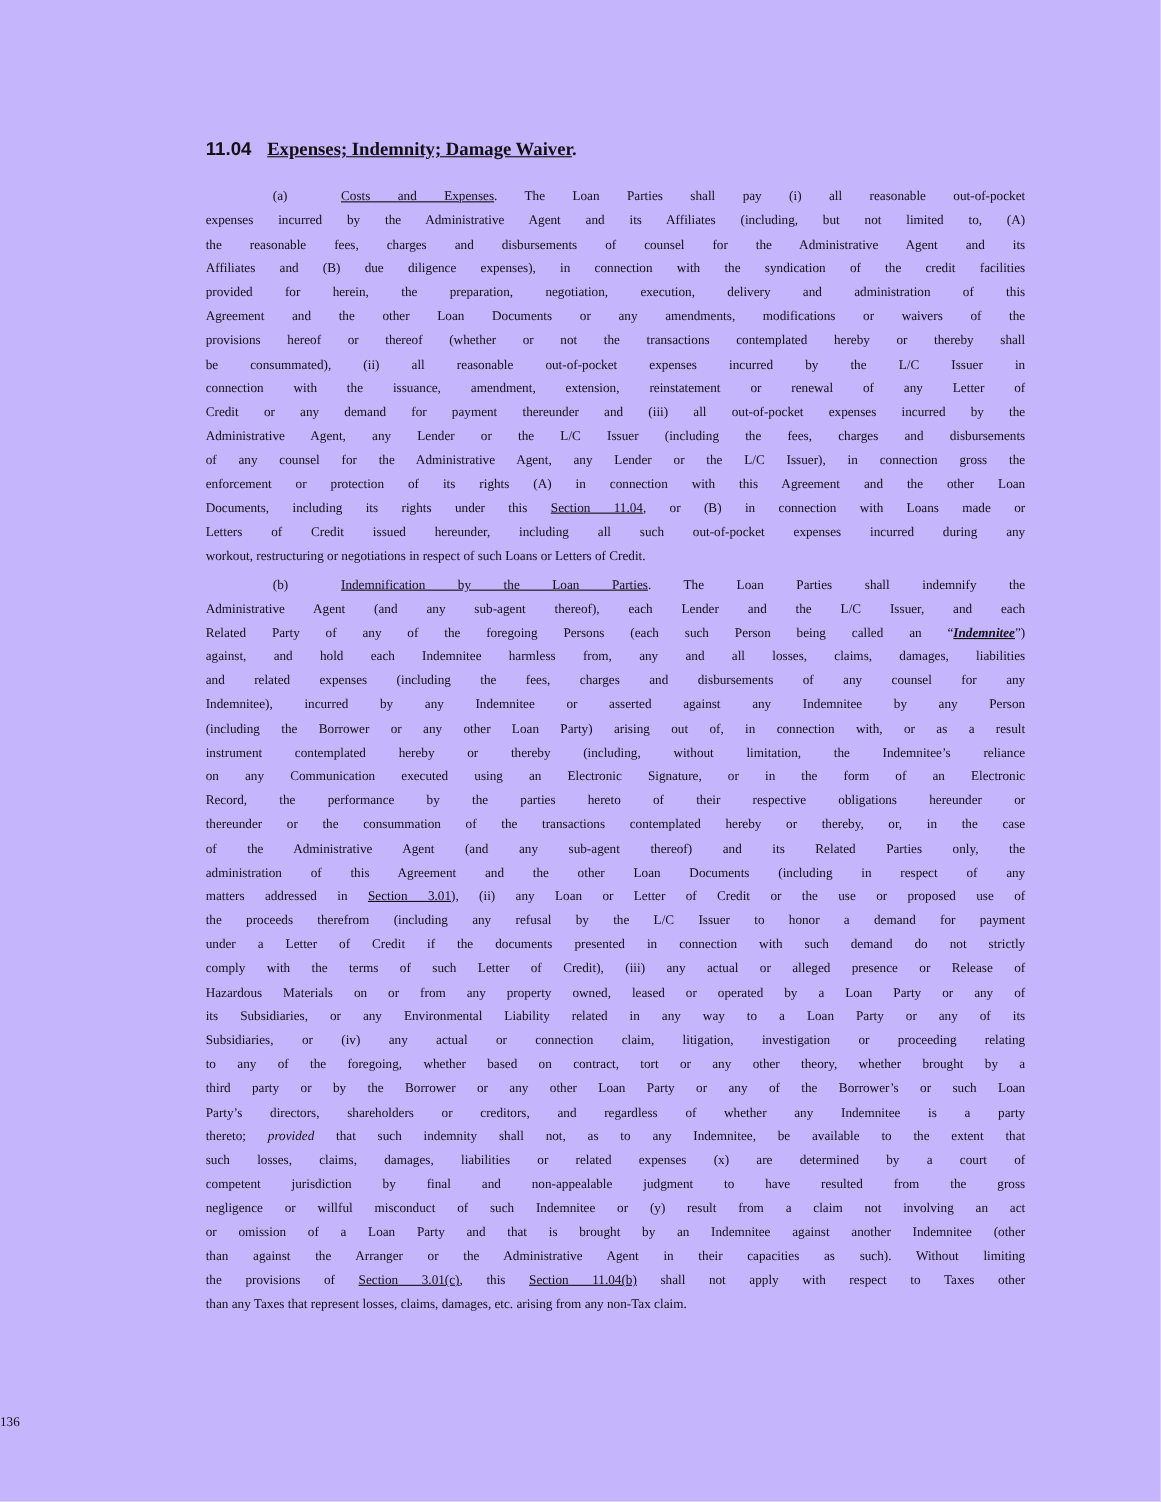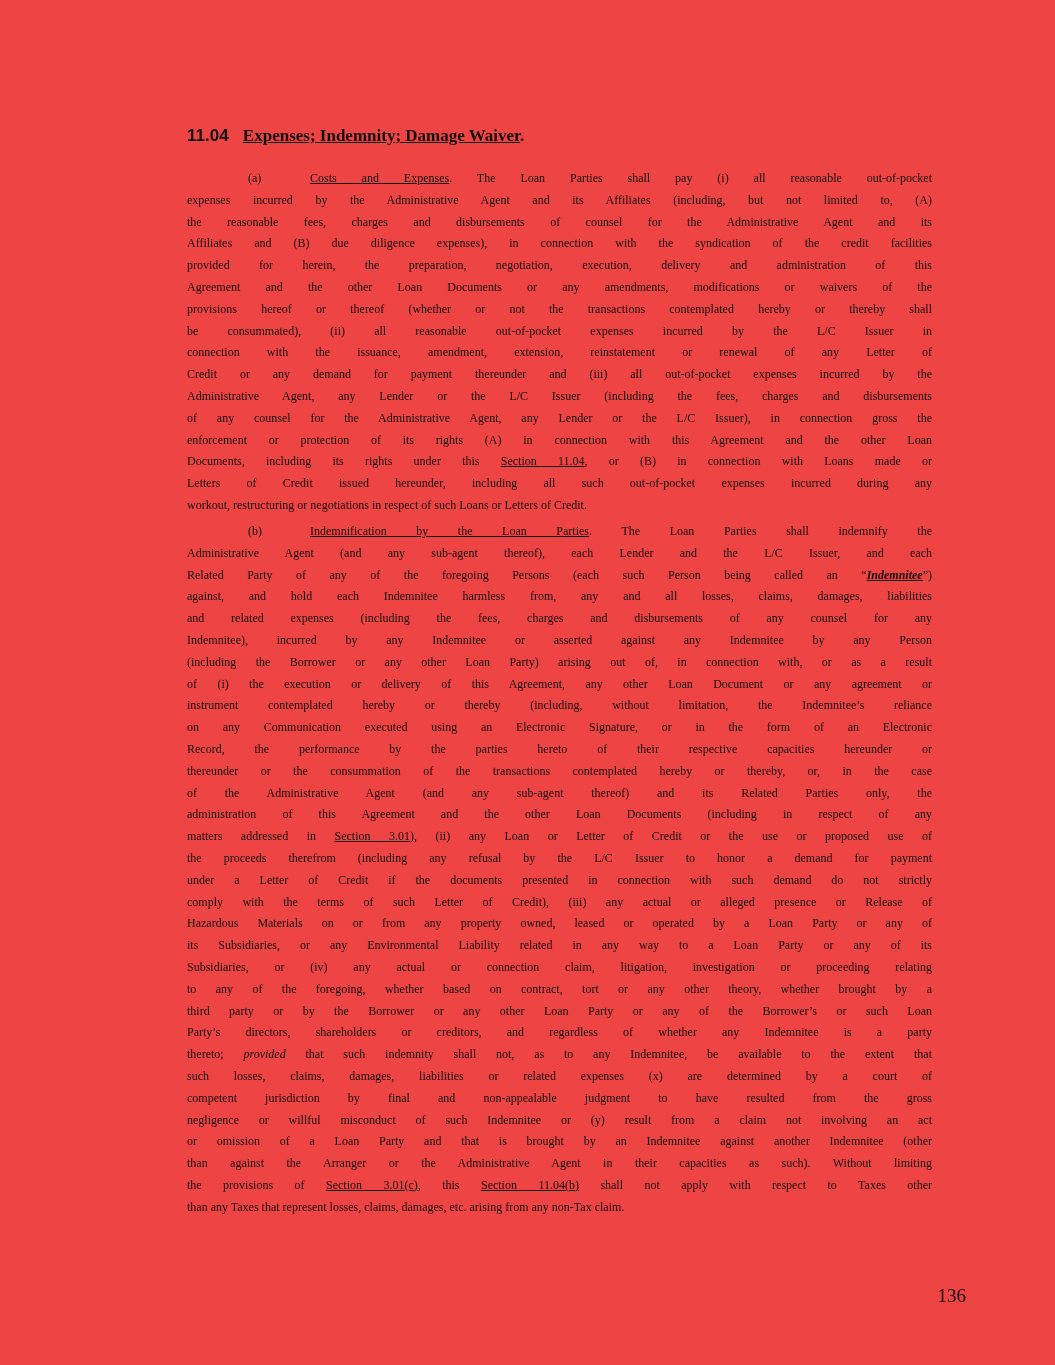--- a/index.html
+++ b/index.html
@@ -1,18 +1,18 @@
 <!DOCTYPE html>
 <html><head>
 <meta charset="utf-8">
 <style>
   html, body { margin: 0; padding: 0; background: #ffffff; }
   body { width: 1055px; height: 1365px; position: relative; overflow: hidden; }
   .page {
-    position: absolute; left: 0; top: 0; width: 1055px; height: 1365px; background: #ef4444;
+    position: absolute; left: 0; top: 0; width: 1055px; height: 1365px; background: #c4b5fd;
     font-family: "Liberation Serif", "DejaVu Serif", serif; color: #111;
   }
   .heading {
     position: absolute; left: 187px; top: 125px; font-size: 17px; line-height: 22px;
     white-space: nowrap;
   }
   .heading .num { font-family: "Liberation Sans", "DejaVu Sans", sans-serif; font-weight: bold; margin-right: 10px; }
   .heading .title { font-weight: bold; text-decoration: underline; }
   .heading .period { font-weight: bold; }
   .para {
@@ -24,21 +24,21 @@
   }
   .line.last { text-align-last: left; }
   .line.indent { padding-left: 61px; }
   .label { display: inline-block; width: 62px; }
   .u { text-decoration: underline; }
   .bi { font-weight: bold; font-style: italic; text-decoration: underline; }
   .i { font-style: italic; }
   #para-a { top: 168px; }
   #para-b { top: 521px; }
   .page-number {
-    position: absolute; left: 0; width: 966px; top: 1285px; text-align: right; font-size: 19px;
+    position: absolute; left: 0; width: 966px; top: 1285px; text-align: left; font-size: 12px;
   }
 </style>
 </head>
 <body>
 
 <div class="page">
 
   <div class="heading">
     <span class="num">11.04</span>
     <span class="title">Expenses; Indemnity; Damage Waiver</span><span class="period">.</span>
@@ -64,24 +64,23 @@
   </div>
 
   <div class="para" id="para-b">
     <span class="line indent"><span class="label">(b)</span><span class="u">Indemnification by the Loan Parties</span><span>. The Loan Parties shall indemnify the</span></span>
     <span class="line">Administrative Agent (and any sub-agent thereof), each Lender and the L/C Issuer, and each</span>
     <span class="line"><span>Related Party of any of the foregoing Persons (each such Person being called an “</span><span class="bi">Indemnitee</span><span>”)</span></span>
     <span class="line">against, and hold each Indemnitee harmless from, any and all losses, claims, damages, liabilities</span>
     <span class="line">and related expenses (including the fees, charges and disbursements of any counsel for any</span>
     <span class="line">Indemnitee), incurred by any Indemnitee or asserted against any Indemnitee by any Person</span>
     <span class="line">(including the Borrower or any other Loan Party) arising out of, in connection with, or as a result</span>
-    <span class="line">of (i) the execution or delivery of this Agreement, any other Loan Document or any agreement or</span>
     <span class="line">instrument contemplated hereby or thereby (including, without limitation, the Indemnitee’s reliance</span>
     <span class="line">on any Communication executed using an Electronic Signature, or in the form of an Electronic</span>
-    <span class="line">Record, the performance by the parties hereto of their respective capacities hereunder or</span>
+    <span class="line">Record, the performance by the parties hereto of their respective obligations hereunder or</span>
     <span class="line">thereunder or the consummation of the transactions contemplated hereby or thereby, or, in the case</span>
     <span class="line">of the Administrative Agent (and any sub-agent thereof) and its Related Parties only, the</span>
     <span class="line">administration of this Agreement and the other Loan Documents (including in respect of any</span>
     <span class="line"><span>matters addressed in </span><span class="u">Section 3.01</span><span>), (ii) any Loan or Letter of Credit or the use or proposed use of</span></span>
     <span class="line">the proceeds therefrom (including any refusal by the L/C Issuer to honor a demand for payment</span>
     <span class="line">under a Letter of Credit if the documents presented in connection with such demand do not strictly</span>
     <span class="line">comply with the terms of such Letter of Credit), (iii) any actual or alleged presence or Release of</span>
     <span class="line">Hazardous Materials on or from any property owned, leased or operated by a Loan Party or any of</span>
     <span class="line">its Subsidiaries, or any Environmental Liability related in any way to a Loan Party or any of its</span>
     <span class="line">Subsidiaries, or (iv) any actual or connection claim, litigation, investigation or proceeding relating</span>

